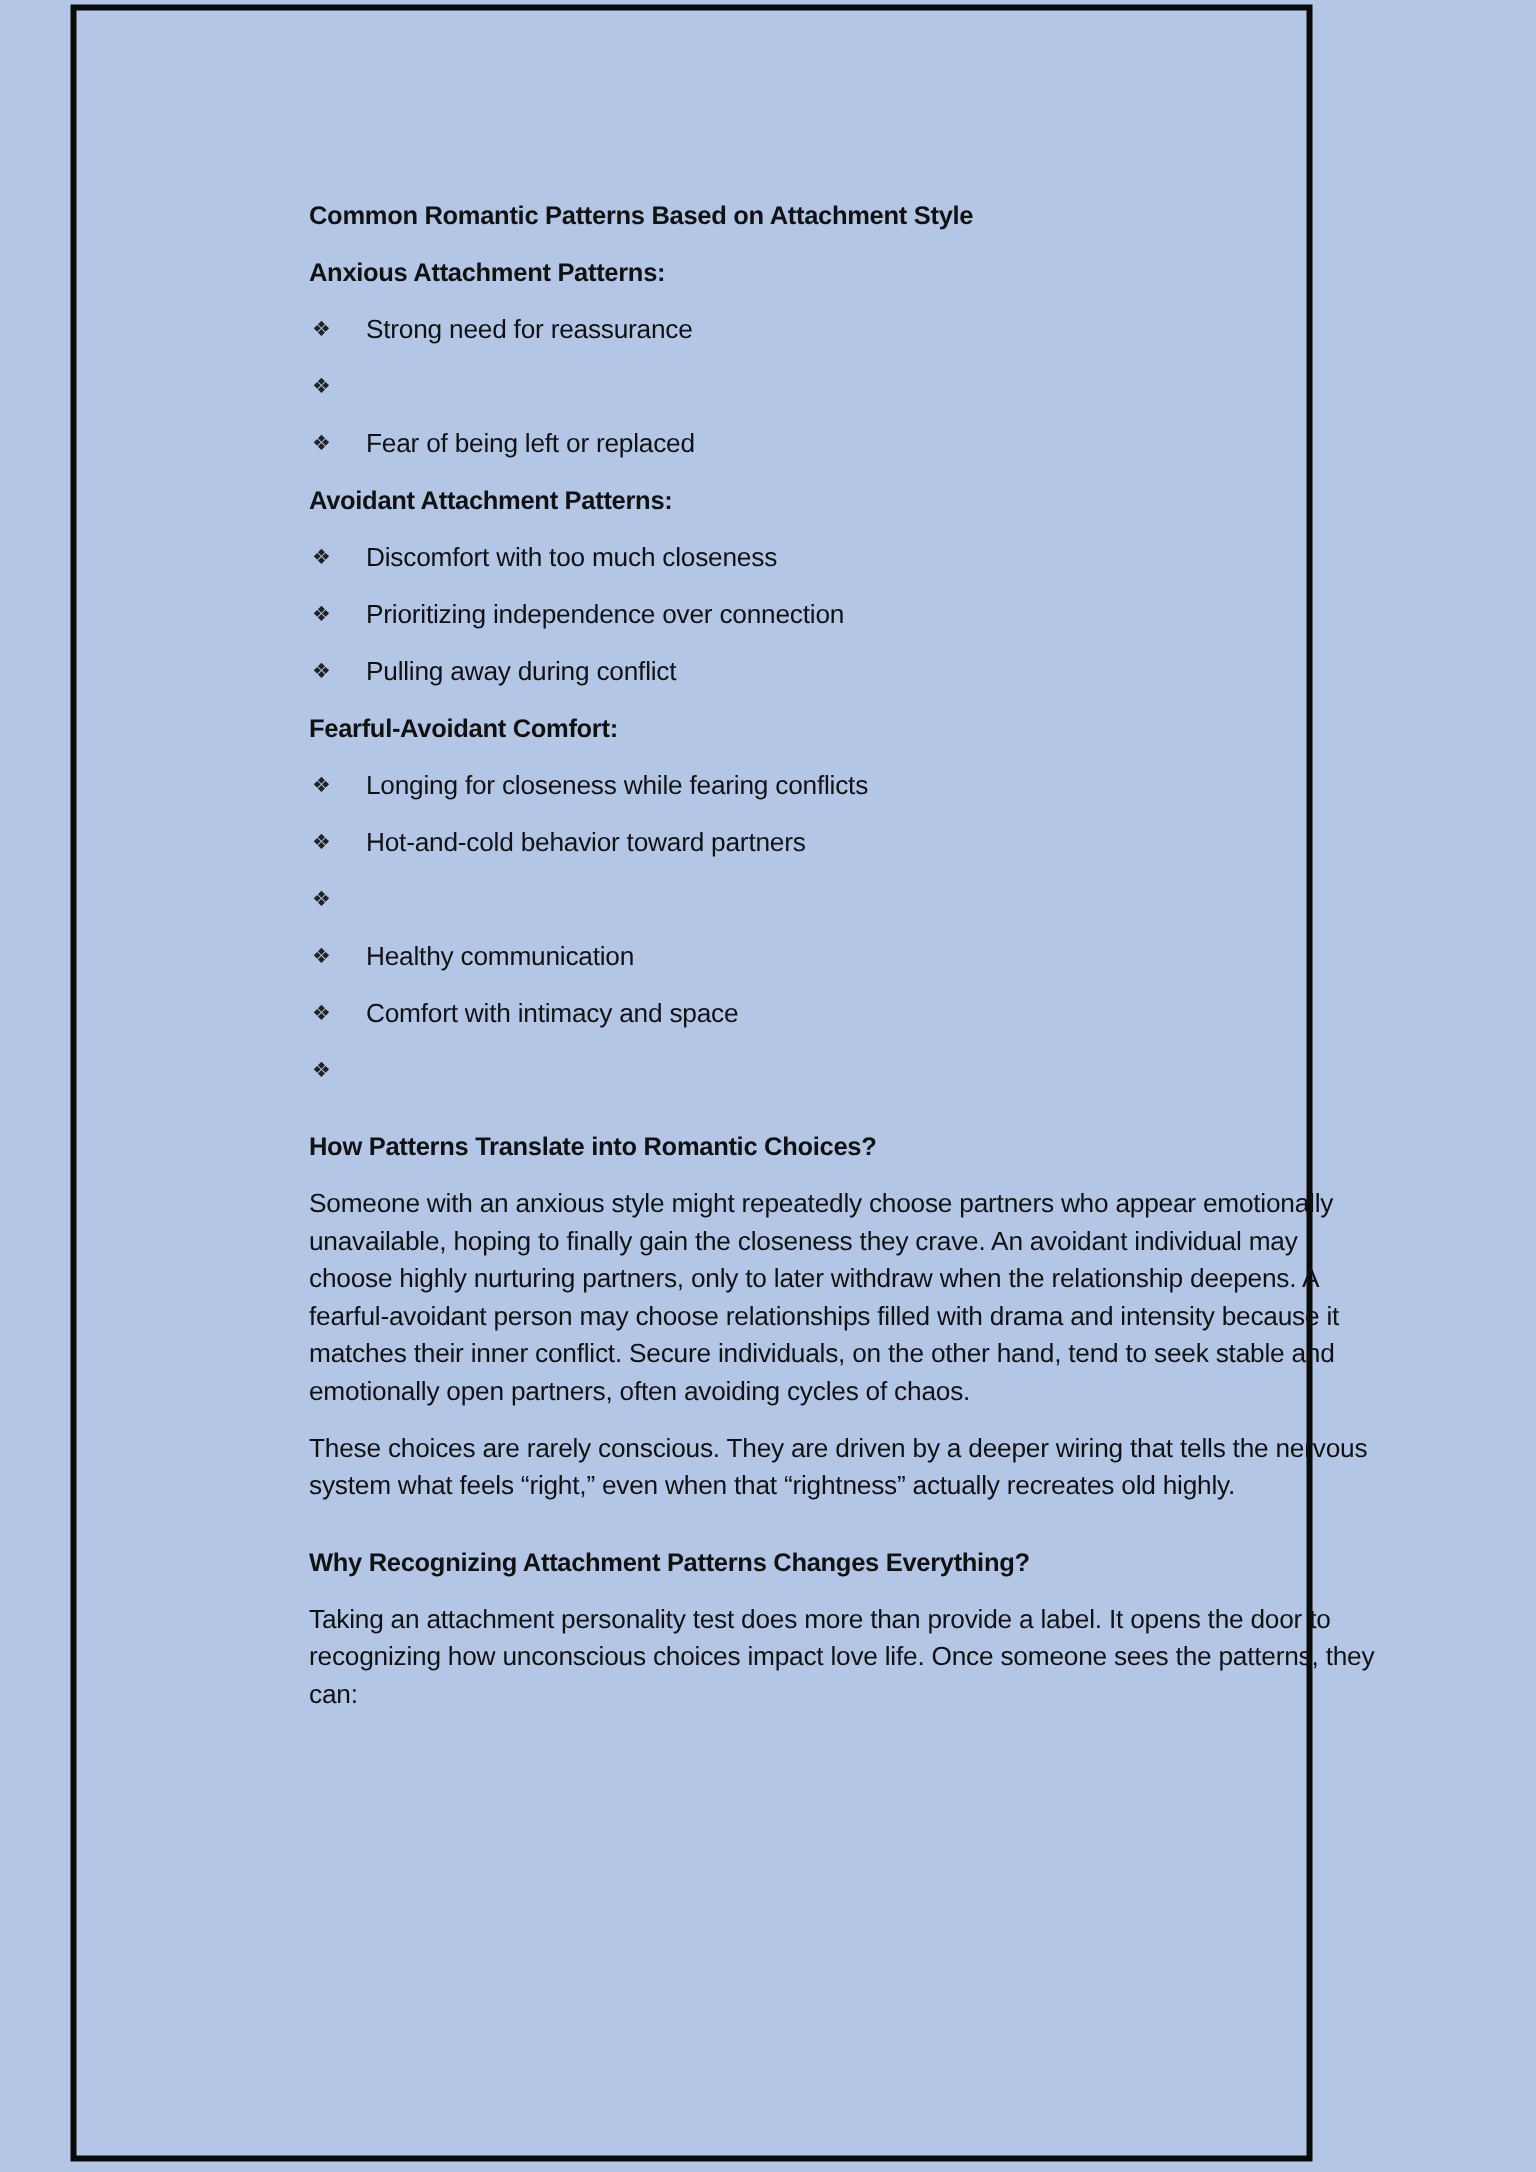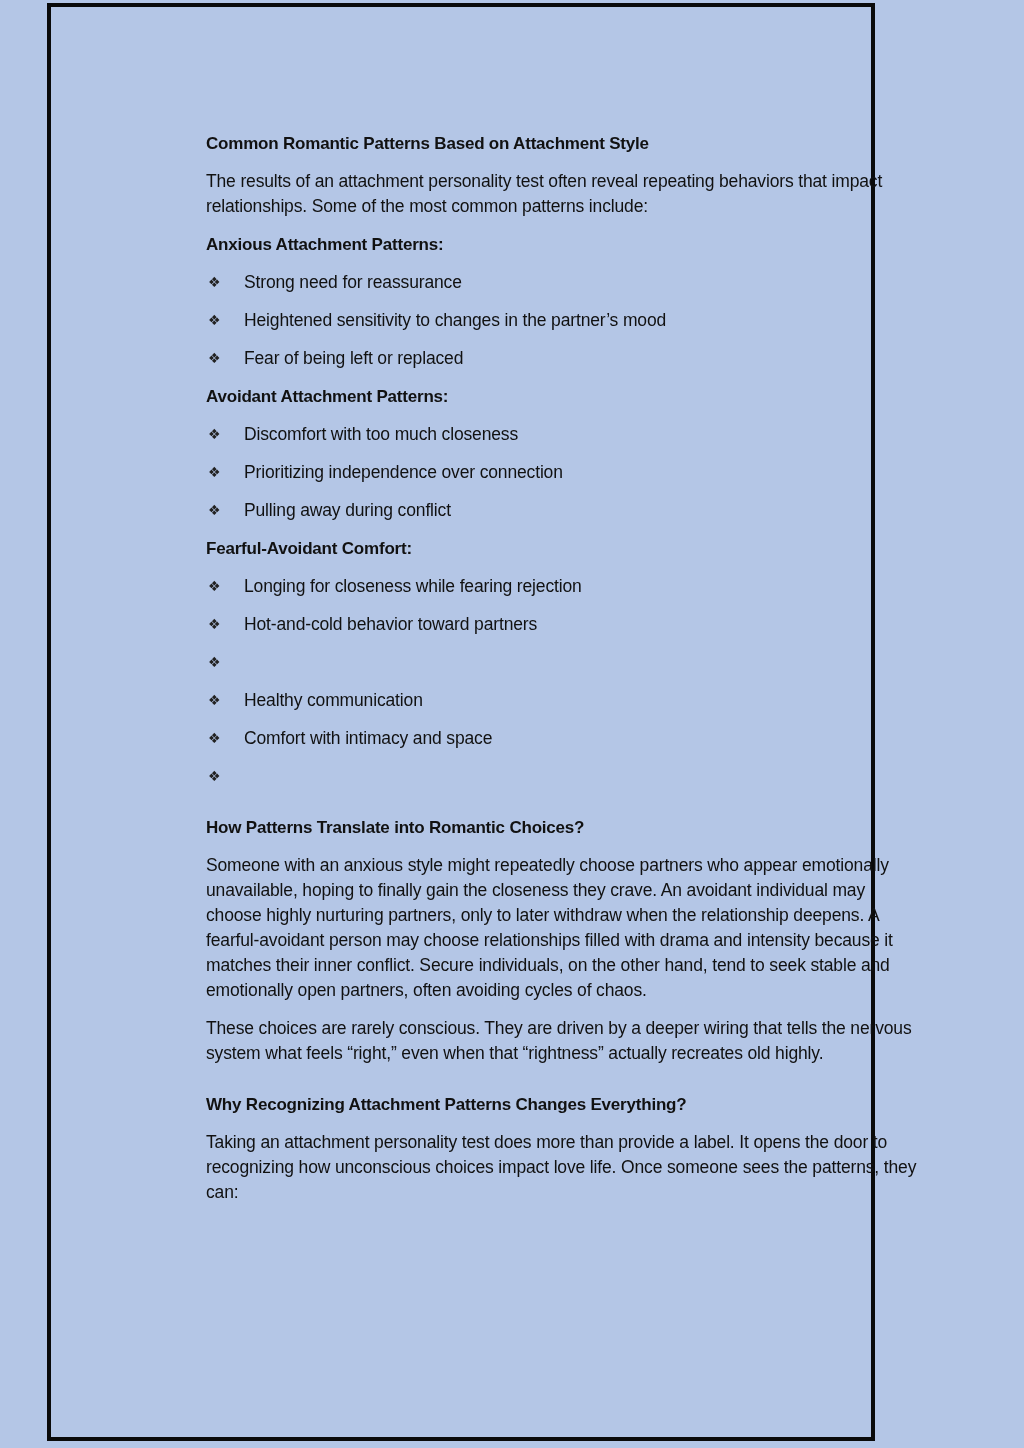--- a/index.html
+++ b/index.html
@@ -51,32 +51,30 @@
     padding-left: 2px;
   }
   .gap { height: 13px; }
 </style>
 </head>
 <body>
 
 <div class="frame">
   <div class="content">
     <div class="heading">Common Romantic Patterns Based on Attachment Style</div>
-    <div class="para">The results of an attachment personality test often reveal repeating behaviors that impact relationships. Some of the most common patterns include:</div>
 
     <div>
       <div class="heading">Anxious Attachment Patterns:</div>
       <ul class="bullets">
         <li class="bullet">
             <span class="bullet-icon">❖</span>
             <span>Strong need for reassurance</span>
           </li>
         <li class="bullet">
             <span class="bullet-icon">❖</span>
-            <span>Heightened sensitivity to changes in the partner’s mood</span>
           </li>
         <li class="bullet">
             <span class="bullet-icon">❖</span>
             <span>Fear of being left or replaced</span>
           </li>
       </ul>
     </div>
 
     <div>
       <div class="heading">Avoidant Attachment Patterns:</div>
@@ -94,21 +92,21 @@
             <span>Pulling away during conflict</span>
           </li>
       </ul>
     </div>
 
     <div>
       <div class="heading">Fearful-Avoidant Comfort:</div>
       <ul class="bullets">
         <li class="bullet">
             <span class="bullet-icon">❖</span>
-            <span>Longing for closeness while fearing rejection</span>
+            <span>Longing for closeness while fearing conflicts</span>
           </li>
         <li class="bullet">
             <span class="bullet-icon">❖</span>
             <span>Hot-and-cold behavior toward partners</span>
           </li>
         <li class="bullet">
             <span class="bullet-icon">❖</span>
           </li>
       </ul>
     </div>

